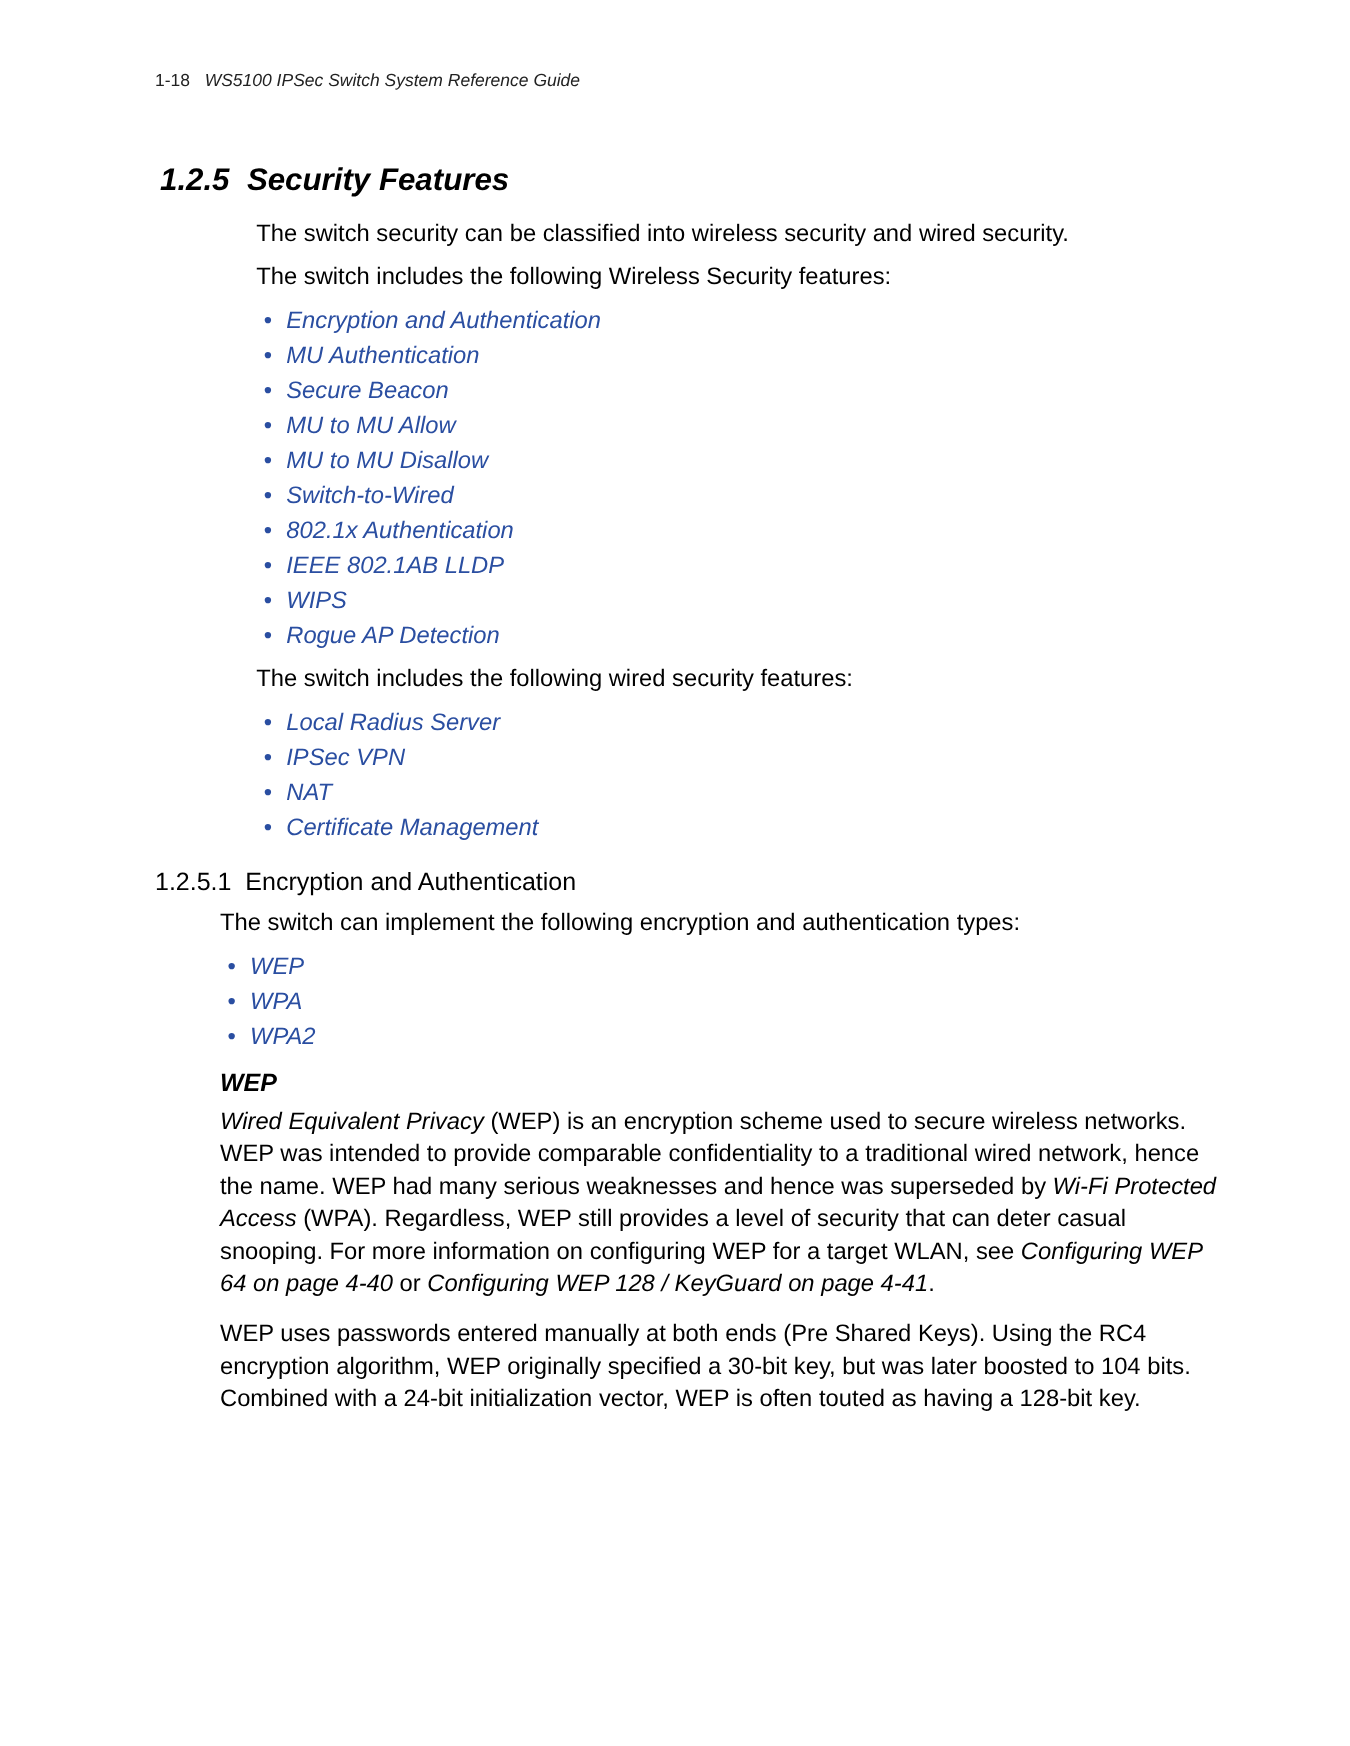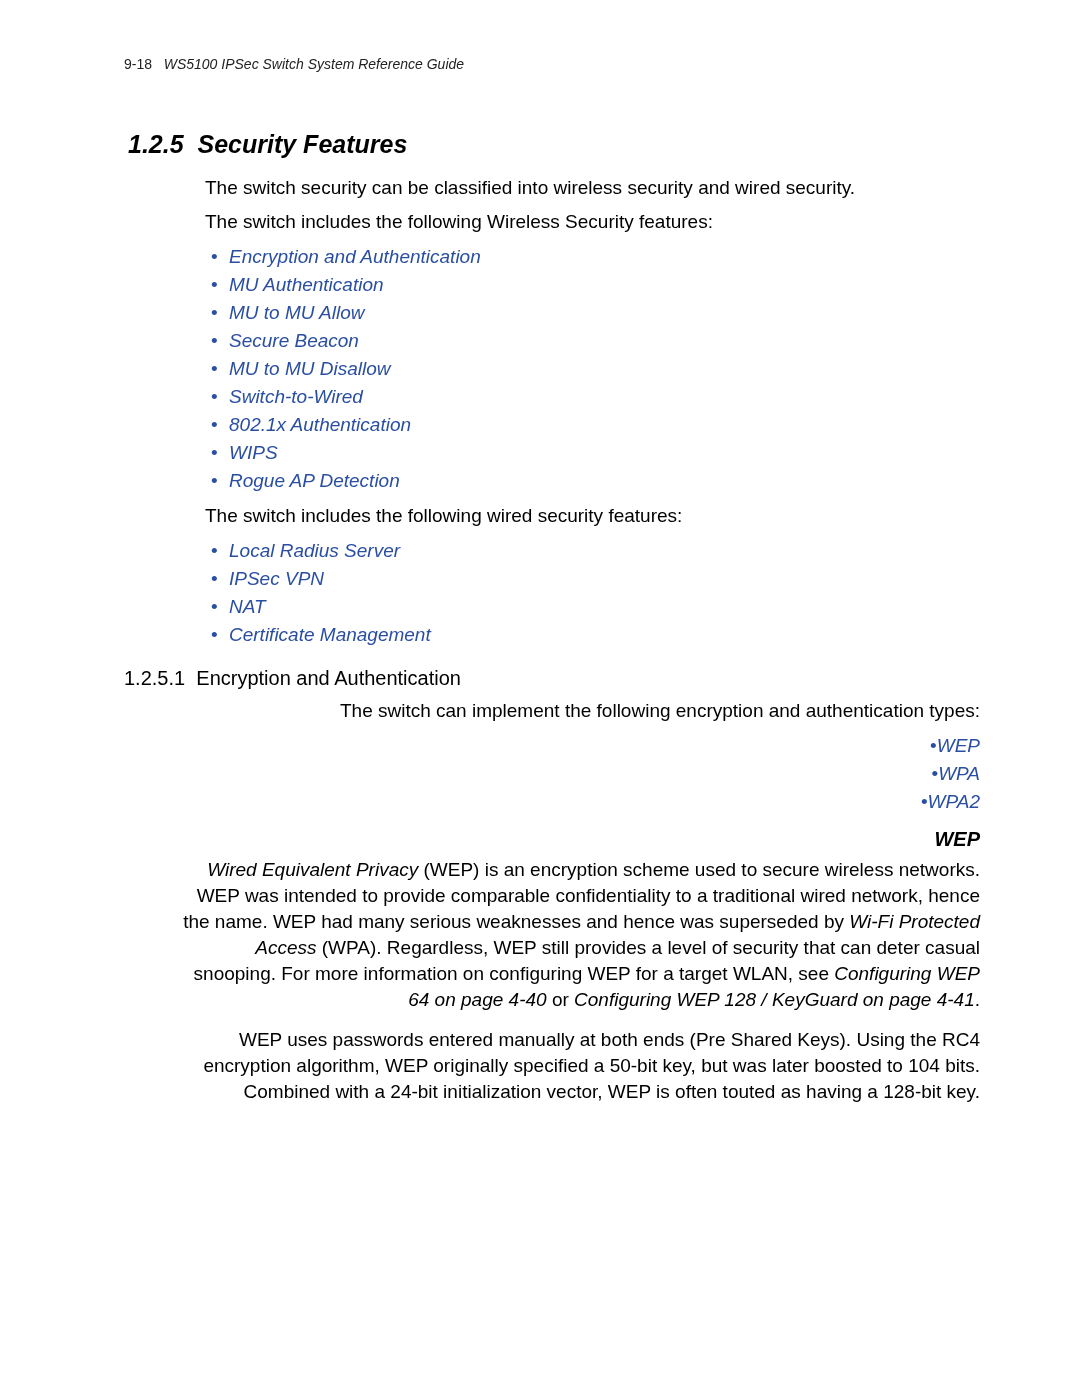--- a/index.html
+++ b/index.html
@@ -41,21 +41,20 @@
     font-style: italic;
     margin: 0 0 16px 4px;
     letter-spacing: 0px;
   }
   .h2 .secno { font-style: italic; text-align: center; }
   .body-indent {
     margin-left: 81px;
   }
   .body-indent-2 {
     margin-left: 52px;
-    text-align: right;
   }
   p.body {
     font-size: 19px;
     line-height: 26px;
     margin: 0 0 8px 0;
   }
   ul.link-list {
     list-style: none;
     margin: 4px 0 8px 0;
     padding: 0 0 0 24px;
@@ -95,41 +94,42 @@
     margin: 0 0 14px 0;
   }
   .i { font-style: italic; }
 </style>
 </head>
 <body>
 
 <div class="page">
 
   <div class="running-head">
-    <span class="pagenum">9-18</span>
+    <span class="pagenum">1-18</span>
     &nbsp;&nbsp;<span class="guide">WS5100 IPSec Switch System Reference Guide</span>
   </div>
 
   <h2 class="h2">
     <span class="secno">1.2.5</span>&nbsp;
     <span>Security Features</span>
   </h2>
 
   <div class="body-indent">
     <p class="body">The switch security can be classified into wireless security and wired security.</p>
     <p class="body">The switch includes the following Wireless Security features:</p>
 
     <ul class="link-list">
       <li><a href="#">Encryption and Authentication</a></li>
       <li><a href="#">MU Authentication</a></li>
+      <li><a href="#">Secure Beacon</a></li>
       <li><a href="#">MU to MU Allow</a></li>
-      <li><a href="#">Secure Beacon</a></li>
       <li><a href="#">MU to MU Disallow</a></li>
       <li><a href="#">Switch-to-Wired</a></li>
       <li><a href="#">802.1x Authentication</a></li>
+      <li><a href="#">IEEE 802.1AB LLDP</a></li>
       <li><a href="#">WIPS</a></li>
       <li><a href="#">Rogue AP Detection</a></li>
     </ul>
 
     <p class="body">The switch includes the following wired security features:</p>
 
     <ul class="link-list">
       <li><a href="#">Local Radius Server</a></li>
       <li><a href="#">IPSec VPN</a></li>
       <li><a href="#">NAT</a></li>
@@ -149,16 +149,16 @@
       <li><a href="#">WPA</a></li>
       <li><a href="#">WPA2</a></li>
     </ul>
 
     <h4 class="h4">WEP</h4>
 
     <p class="para">
       <span class="i">Wired Equivalent Privacy</span><span> (WEP) is an encryption scheme used to secure wireless networks. WEP was intended to provide comparable confidentiality to a traditional wired network, hence the name. WEP had many serious weaknesses and hence was superseded by </span><span class="i">Wi-Fi Protected Access</span><span> (WPA). Regardless, WEP still provides a level of security that can deter casual snooping. For more information on configuring WEP for a target WLAN, see </span><span class="i">Configuring WEP 64 on page 4-40</span><span> or </span><span class="i">Configuring WEP 128 / KeyGuard on page 4-41</span><span>.</span>
     </p>
 
-    <p class="para">WEP uses passwords entered manually at both ends (Pre Shared Keys). Using the RC4 encryption algorithm, WEP originally specified a 50-bit key, but was later boosted to 104 bits. Combined with a 24-bit initialization vector, WEP is often touted as having a 128-bit key.</p>
+    <p class="para">WEP uses passwords entered manually at both ends (Pre Shared Keys). Using the RC4 encryption algorithm, WEP originally specified a 30-bit key, but was later boosted to 104 bits. Combined with a 24-bit initialization vector, WEP is often touted as having a 128-bit key.</p>
   </div>
 
 </div>
 
 </body></html>

